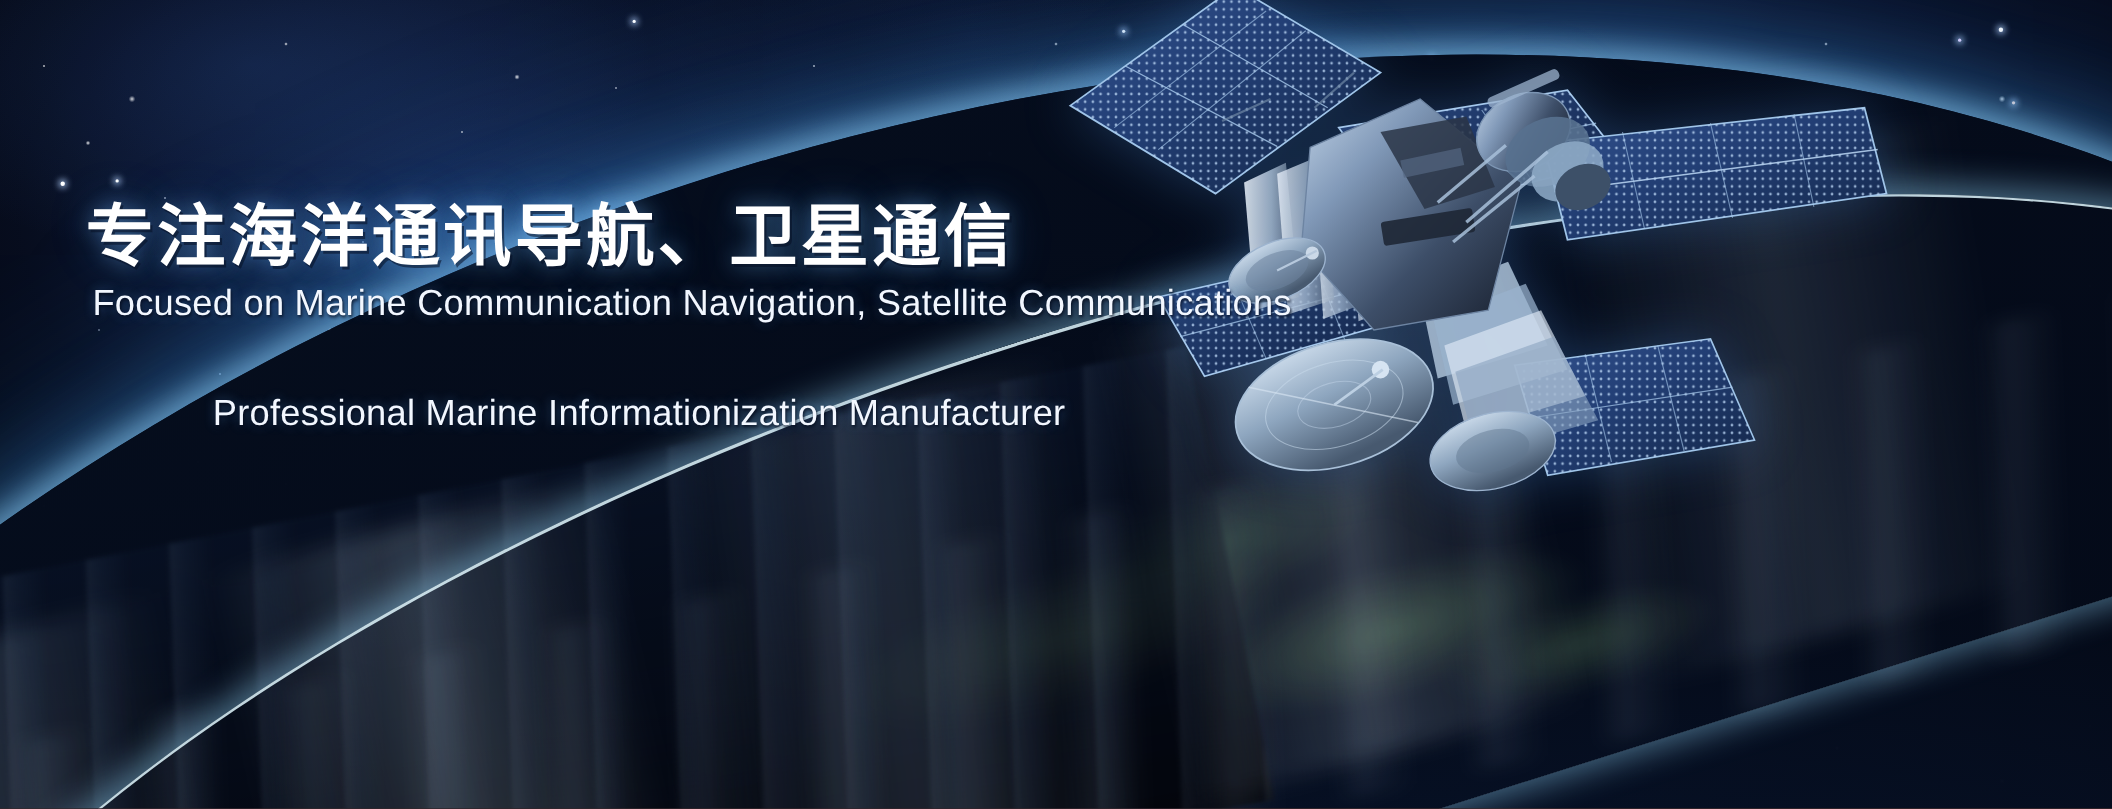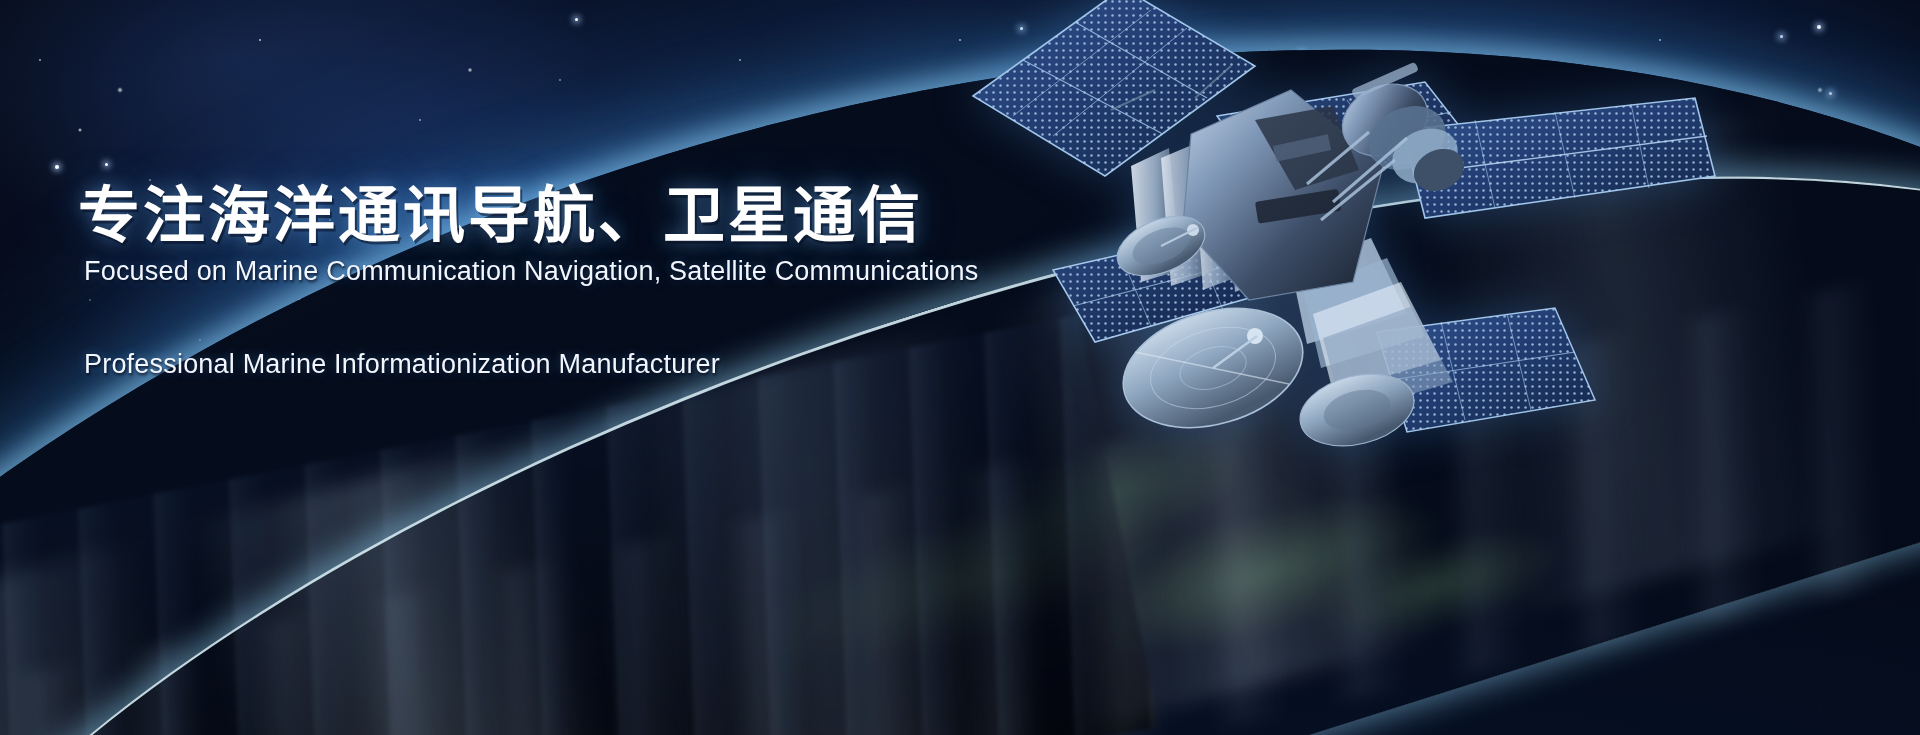--- a/index.html
+++ b/index.html
@@ -199,32 +199,32 @@
     color:#ffffff;
     letter-spacing:3px;
     white-space:nowrap;
     text-shadow:
       2px 3px 0 rgba(6,14,34,0.55),
       0 0 18px rgba(120,190,255,0.45),
       0 0 44px rgba(60,140,230,0.3);
   }
   .subline{
     margin:8px 0 0 6px;
-    font-size:27px;
+    font-size:33px;
     font-weight:400;
     color:#f2f7ff;
     letter-spacing:.2px;
     white-space:nowrap;
     text-shadow:
       1px 2px 3px rgba(4,10,26,0.9),
       0 0 10px rgba(90,160,240,0.4);
   }
   .block2{margin-top:62px;}
   .block2 .headline{letter-spacing:6px;}
-  .block2 .subline{margin-top:10px;}
+  .block2 .subline{margin-top:10px;text-align:center;}
 </style>
 </head>
 <body>
 
 <div class="banner">
 
   <div class="sky"></div>
   <div class="nebula"></div>
   <div class="stars"></div>
   <div class="stars2"></div>

